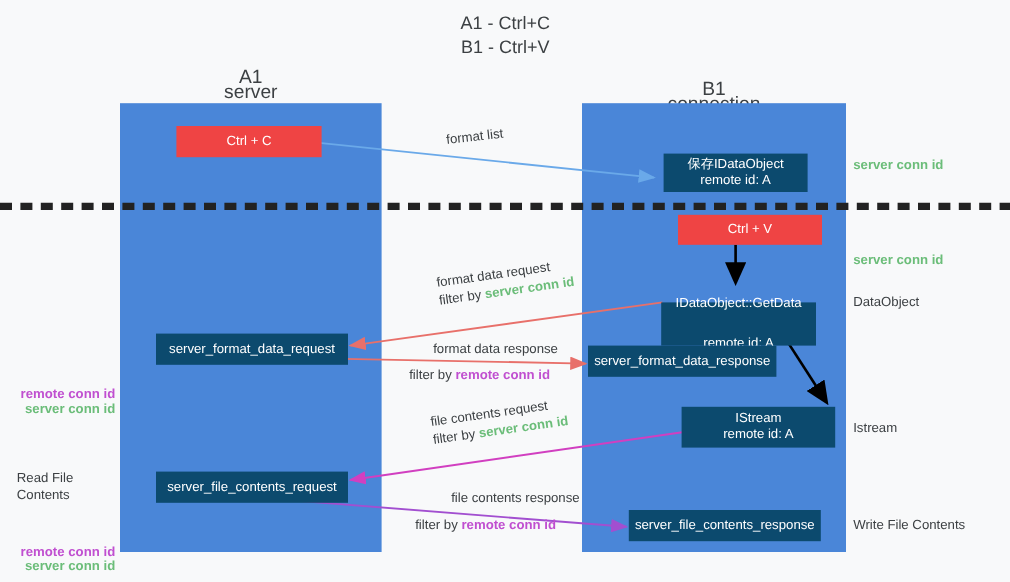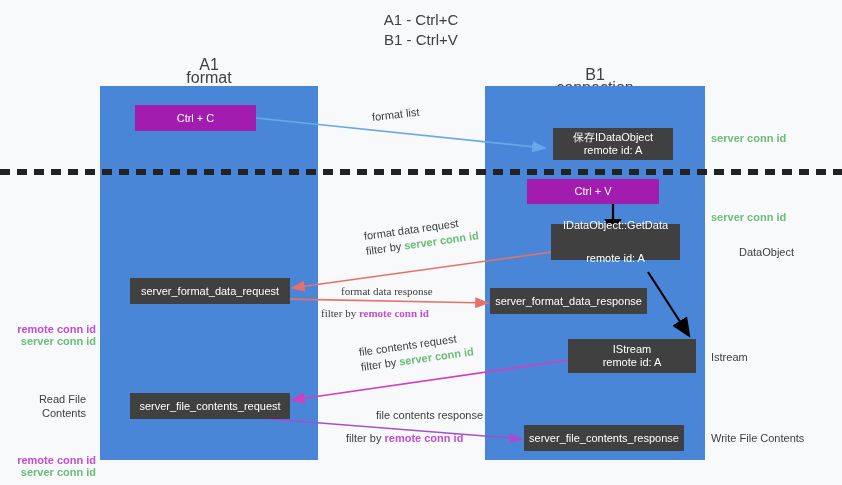--- a/index.html
+++ b/index.html
@@ -25,22 +25,22 @@
 
   .panel{background:#4a86d8;}
 
   .node{
     box-sizing:border-box;
     display:flex;align-items:center;justify-content:center;
     text-align:center;color:#ffffff;
     font-size:11px;line-height:13px;
     padding:2px 4px;
   }
-  .node.green{background:#a21caf;}
-  .node.orange{background:#404040;}
+  .node.green{background:#ef4444;margin-left:12px;}
+  .node.orange{background:#0c4a6e;}
 
   .sidelabel{font-size:11px;color:#3c4043;line-height:14px;}
   .green-txt{color:#6bbd79;font-weight:bold;}
   .purple-txt{color:#c04fd0;font-weight:bold;margin-top:44px;}
   .flow-lbl{font-size:11px;color:#3c4043;line-height:15px;white-space:nowrap;}
   .rot-up{transform:rotate(-6.5deg);transform-origin:left center;}
   .rot-up2{transform:rotate(-8deg);transform-origin:left center;}
   .stack{display:flex;flex-direction:column;}
 </style>
 </head>
@@ -48,21 +48,21 @@
 
 <div id="stage">
 
   <div class="abs title">
     <div>A1 - Ctrl+C</div>
     <div>B1 - Ctrl+V</div>
   </div>
 
   <div class="abs col-head" style="left:100px;top:58px;width:218px;">
     <div>A1</div>
-    <div>format</div>
+    <div>server</div>
   </div>
   <div class="abs col-head" style="left:485px;top:58px;width:220px;margin-top:10px;">
     <div>B1</div>
     <div>connection</div>
   </div>
 
   <div class="abs panel" style="left:100px;top:86px;width:218px;height:374px;"></div>
   <div class="abs panel" style="left:485px;top:86px;width:220px;height:374px;"></div>
 
   <svg class="layer">
@@ -103,25 +103,25 @@
 
   <div class="abs node green" style="left:135px;top:105px;width:121px;height:26px;">
     <span>Ctrl + C</span>
   </div>
 
   <div class="abs node orange stack" style="left:553px;top:128px;width:120px;height:32px;justify-content:center;">
     <div>保存IDataObject</div>
     <div>remote id: A</div>
   </div>
 
-  <div class="abs node green" style="left:527px;top:179px;width:132px;height:25px;">
+  <div class="abs node green" style="left:553px;top:179px;width:120px;height:25px;">
     <span>Ctrl + V</span>
   </div>
 
-  <div class="abs node orange stack" style="left:551px;top:224px;width:129px;height:36px;justify-content:center;gap:20px;">
+  <div class="abs node orange stack" style="left:551px;top:252px;width:129px;height:36px;justify-content:center;gap:20px;">
     <div>IDataObject::GetData</div>
     <div>remote id: A</div>
   </div>
 
   <div class="abs node orange" style="left:490px;top:288px;width:157px;height:26px;">
     <span>server_format_data_response</span>
   </div>
 
   <div class="abs node orange" style="left:130px;top:278px;width:160px;height:26px;">
     <span>server_format_data_request</span>
@@ -144,21 +144,21 @@
     <span>format list</span>
   </div>
 
   <div class="abs rot-up2" style="left:365px;top:229px;">
     <div class="flow-lbl">format data request</div>
     <div class="flow-lbl">
       <span>filter by </span><span class="green-txt">server conn id</span>
     </div>
   </div>
 
-  <div class="abs" style="left:341px;top:284px;font-family:Liberation Serif, serif;">
+  <div class="abs" style="left:361px;top:284px;">
     <div class="flow-lbl">format data response</div>
     <div class="flow-lbl" style="margin-top:7px;margin-left:-20px;">
       <span>filter by </span><span class="purple-txt">remote conn id</span>
     </div>
   </div>
 
   <div class="abs rot-up2" style="left:360px;top:345px;">
     <div class="flow-lbl">file contents request</div>
     <div class="flow-lbl">
       <span>filter by </span><span class="green-txt">server conn id</span>
@@ -169,31 +169,31 @@
     <div class="flow-lbl">file contents response</div>
     <div class="flow-lbl" style="margin-top:8px;margin-left:-30px;">
       <span>filter by </span><span class="purple-txt">remote conn id</span>
     </div>
   </div>
 
   <div class="abs green-txt" style="left:711px;top:132px;font-size:11px;">server conn id</div>
 
   <div class="abs green-txt" style="left:711px;top:211px;font-size:11px;">server conn id</div>
 
-  <div class="abs sidelabel" style="left:711px;top:245px;margin-left:28px;">DataObject</div>
+  <div class="abs sidelabel" style="left:711px;top:245px;">DataObject</div>
 
   <div class="abs sidelabel" style="left:711px;top:350px;">Istream</div>
 
   <div class="abs sidelabel" style="left:711px;top:431px;">Write File Contents</div>
 
   <div class="abs" style="left:10px;top:279px;width:86px;text-align:right;font-size:11px;">
     <div class="purple-txt">remote conn id</div>
     <div class="green-txt">server conn id</div>
   </div>
 
-  <div class="abs sidelabel" style="left:0;top:392px;width:86px;text-align:right;">Read File Contents</div>
+  <div class="abs sidelabel" style="left:14px;top:392px;width:86px;text-align:left;">Read File Contents</div>
 
   <div class="abs" style="left:10px;top:410px;width:86px;text-align:right;font-size:11px;">
     <div class="purple-txt">remote conn id</div>
     <div class="green-txt">server conn id</div>
   </div>
 
 </div>
 
 </body></html>

